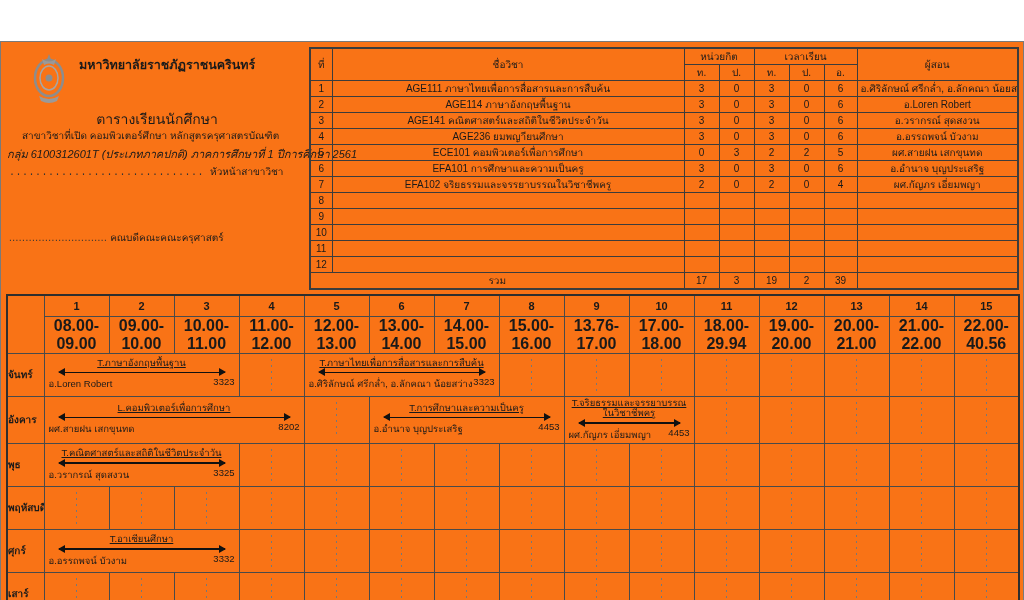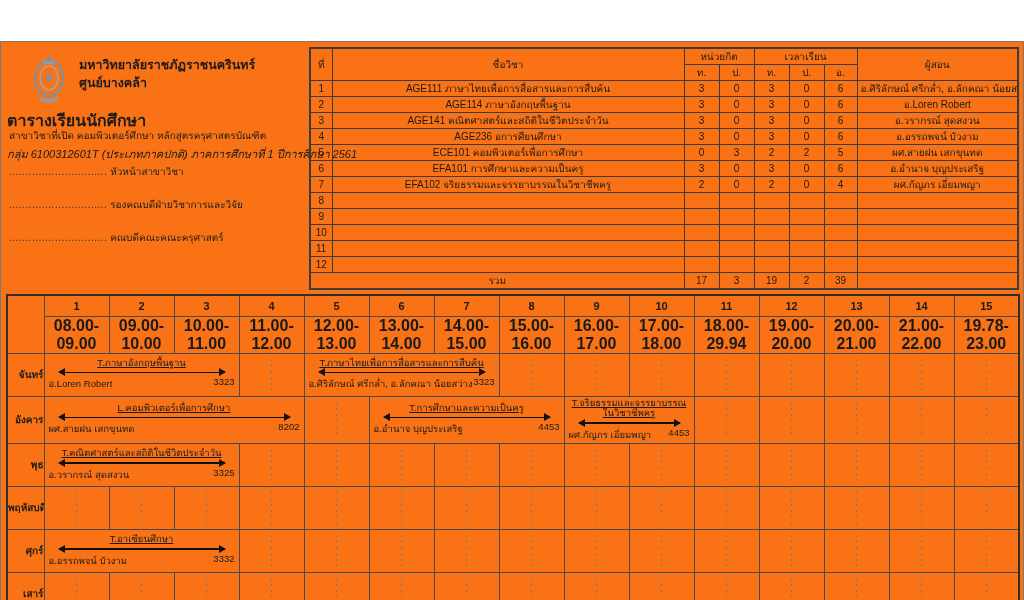--- a/index.html
+++ b/index.html
@@ -8,41 +8,41 @@
     width:1024px; height:600px;
     font-family:"Liberation Sans","DejaVu Sans",sans-serif;
     background:#fff; color:#1a1a1a;
   }
   .page { position:relative; width:1024px; height:600px; background:#f97316; border:1px solid #7a7a7a; overflow:hidden;margin-top:41px; }
 
   
   .leftpanel { position:absolute; left:6px; top:6px; width:300px; height:242px; }
   .logo { position:absolute; left:22px; top:4px; width:40px; height:52px; }
   .univ { position:absolute; left:72px; top:8px; font-size:12.5px; font-weight:bold; line-height:1.45; white-space:nowrap; }
-  .doctitle { position:absolute; left:0; top:60px; width:300px; font-weight:bold; font-size:16px; }
-  .progline  { position:absolute; left:2px; top:80px; font-size:10px; white-space:nowrap; }
+  .doctitle { position:absolute; left:0; top:60px; width:300px; text-align:center; font-weight:normal; font-size:14px; }
+  .progline  { position:absolute; left:15px; top:80px; font-size:10px; white-space:nowrap; }
   .groupline { position:absolute; left:0; top:97px; font-size:11px; white-space:nowrap;font-style:italic; }
   .sig { position:absolute; left:2px; font-size:10px; white-space:nowrap; }
   .sig .dots { color:#333; letter-spacing:.5px; }
-  .sig1 { top:116px; } .sig2 { top:149px; } .sig3 { top:182px; }
+  .sig1 { top:116px;font-family:Liberation Mono, monospace; } .sig2 { top:149px; } .sig3 { top:182px; }
 
   
   .coursetbl { position:absolute; left:308px; top:5px; width:710px; border-collapse:collapse; table-layout:fixed; font-size:10px; border:2px solid #3c3c3c; }
   .coursetbl td { border:1px solid #3c3c3c; padding:0 3px; height:16px; overflow:hidden; white-space:nowrap; }
   .coursetbl .hd { text-align:center; }
   .c { text-align:center; }
   .l { text-align:center; }
 
   
   .tt { position:absolute; left:5px; top:252px; width:1014px; border-collapse:collapse; table-layout:fixed; font-size:9.5px; border:2px solid #2e2e2e; }
   .tt td { border:1px solid #4a4a4a; padding:0; overflow:hidden; }
   .tt .hrow1 td { height:21px; font-weight:bold; font-size:11px; text-align:center; }
   .tt .hrow2 td { height:19px; font-weight:bold; font-size:16px; text-align:center; }
   .tt tbody td { height:43px; }
-  .daycell { text-align:right; font-weight:bold; font-size:10px; }
+  .daycell { text-align:left; font-weight:bold; font-size:10px; }
   .slot {
     background-image:repeating-linear-gradient(to bottom,#777 0 2px,transparent 2px 6px);
     background-size:1px calc(100% - 10px);
     background-position:center 5px;
     background-repeat:no-repeat;
   }
   .block { vertical-align:middle; }
   .bt { text-align:center; line-height:1.15; padding:1px 2px 0;text-decoration:underline; }
   .arr { position:relative; height:1.5px; background:#111; margin:3px 14px 3px; }
   .arr:before,.arr:after { content:""; position:absolute; top:-3.5px; width:0; height:0;
@@ -60,32 +60,27 @@
     <svg class="logo" viewBox="0 0 40 52">
       <ellipse cx="20" cy="26" rx="14" ry="18" fill="none" stroke="#8d8d8d" stroke-width="2.5"></ellipse>
       <ellipse cx="20" cy="26" rx="9" ry="12" fill="none" stroke="#a5a5a5" stroke-width="1.5"></ellipse>
       <path d="M20 2 L23 10 L17 10 Z" fill="#8d8d8d"></path>
       <path d="M13 7 Q20 12 27 7 L25 13 Q20 10 15 13 Z" fill="#9a9a9a"></path>
       <circle cx="20" cy="26" r="3.5" fill="#8d8d8d"></circle>
       <path d="M10 44 Q20 50 30 44 L28 49 Q20 53 12 49 Z" fill="#9a9a9a"></path>
     </svg>
     <div class="univ">
       <div>มหาวิทยาลัยราชภัฏราชนครินทร์</div>
-      <div>ศูนย์บางคล้า</div>
     </div>
     <div class="doctitle">ตารางเรียนนักศึกษา</div>
     <div class="progline">สาขาวิชาที่เปิด คอมพิวเตอร์ศึกษา  หลักสูตรครุศาสตรบัณฑิต</div>
     <div class="groupline">กลุ่ม 6100312601T (ประเภทภาคปกติ) ภาคการศึกษาที่ 1 ปีการศึกษา 2561</div>
     <div class="sig sig1">
       <span class="dots">..............................</span>
       <span>หัวหน้าสาขาวิชา</span>
-    </div>
-    <div class="sig sig2">
-      <span class="dots">..............................</span>
-      <span>รองคณบดีฝ่ายวิชาการและวิจัย</span>
     </div>
     <div class="sig sig3">
       <span class="dots">..............................</span>
       <span>คณบดีคณะคณะครุศาสตร์</span>
     </div>
   </div>
 
   <table class="coursetbl">
     <colgroup>
       <col style="width:22px">
@@ -137,21 +132,21 @@
         <td class="l">AGE141 คณิตศาสตร์และสถิติในชีวิตประจำวัน</td>
         <td class="c">3</td>
         <td class="c">0</td>
         <td class="c">3</td>
         <td class="c">0</td>
         <td class="c">6</td>
         <td class="l">อ.วรากรณ์ สุดสงวน</td>
       </tr>
       <tr>
         <td class="c">4</td>
-        <td class="l">AGE236 อการศียนศึกษา</td>
+        <td class="l">AGE236 ยมพญาียนศึกษา</td>
         <td class="c">3</td>
         <td class="c">0</td>
         <td class="c">3</td>
         <td class="c">0</td>
         <td class="c">6</td>
         <td class="l">อ.อรรถพจน์ บัวงาม</td>
       </tr>
       <tr>
         <td class="c">5</td>
         <td class="l">ECE101 คอมพิวเตอร์เพื่อการศึกษา</td>
@@ -284,27 +279,27 @@
       </tr>
       <tr class="hrow2">
         <td>08.00-09.00</td>
         <td>09.00-10.00</td>
         <td>10.00-11.00</td>
         <td>11.00-12.00</td>
         <td>12.00-13.00</td>
         <td>13.00-14.00</td>
         <td>14.00-15.00</td>
         <td>15.00-16.00</td>
-        <td>16.00-17.00</td>
+        <td>13.76-17.00</td>
         <td>17.00-18.00</td>
         <td>18.00-29.94</td>
         <td>19.00-20.00</td>
         <td>20.00-21.00</td>
         <td>21.00-22.00</td>
-        <td>19.78-23.00</td>
+        <td>22.00-40.56</td>
       </tr>
     </thead>
     <tbody>
 
       <tr>
         <td class="daycell">จันทร์</td>
         <td class="block" colspan="3">
           <div class="bt">T.ภาษาอังกฤษพื้นฐาน</div>
           <div class="arr"></div>
           <div class="brow">

